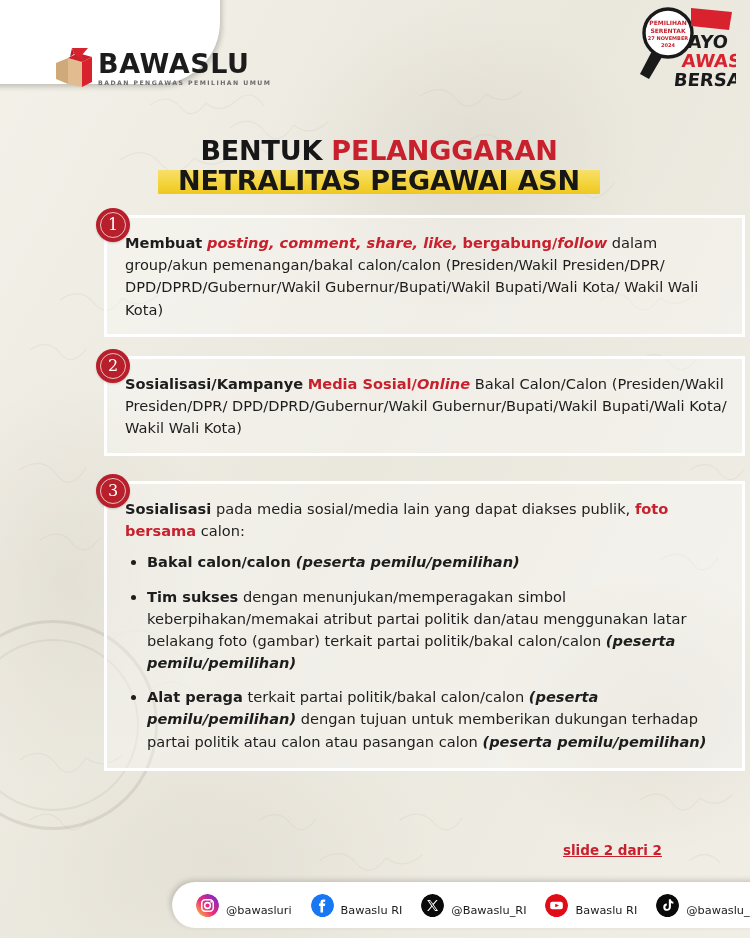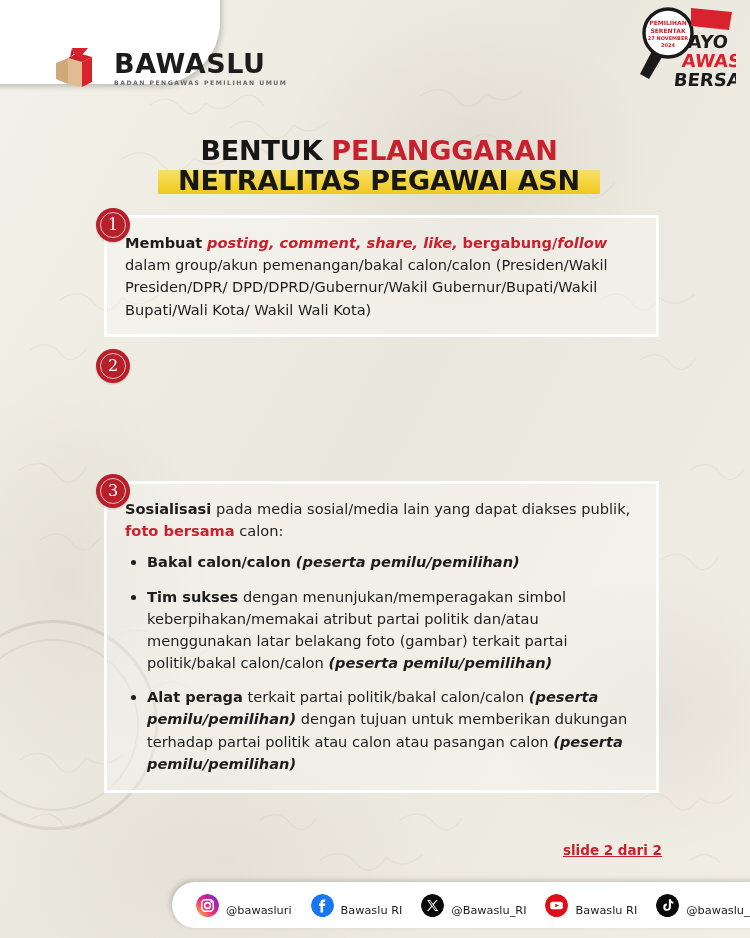--- a/index.html
+++ b/index.html
@@ -50,21 +50,21 @@
     left: -30px; top: -26px;
     width: 250px; height: 110px;
     background: #ffffff;
     border-radius: 0 0 62px 0;
     box-shadow: 2px 3px 5px rgba(90,85,78,.30);
     z-index: 5;
   }
   .logo-wrap {
     position: absolute;
     left: 52px; top: 46px;
-    display: flex; align-items: center; gap: 18px;
+    display: flex; align-items: center; gap: 2px;
     z-index: 6;
   }
   .logo-mark { width: 44px; height: 44px; display:block; }
   .logo-text { line-height: 1; }
   .logo-title {
     font-family: "DejaVu Sans", sans-serif;
     font-weight: 700;
     font-size: 27px;
     letter-spacing: .6px;
     color: #1c1c1c;
@@ -114,21 +114,21 @@
     position:absolute; left:0; right:0; top:4px; bottom:2px;
     background: linear-gradient(180deg,#f7e06a 0%, #f4d43c 55%, #efc81f 100%);
     z-index:-1;
     border-radius:1px;
   }
 
   
   .card {
     position: absolute;
     left: 104px;
-    width: 555px;
+    width: 641px;
     background: rgba(255,255,255,.30);
     border: 3px solid #ffffff;
     z-index: 3;
   }
   #card1 { top: 215px; }
   #card2 { top: 356px; }
   #card3 { top: 481px; }
 
   .card-body {
     padding: 14px 14px 13px 18px;
@@ -313,20 +313,25 @@
   </div>
   <div class="card" id="card1">
     <div class="card-body">
       <p><b>Membuat</b> <span class="redi">posting, comment, share, like,</span> <span class="red">bergabung/</span><span class="redi">follow</span><span> dalam group/akun pemenangan/bakal calon/calon (Presiden/Wakil Presiden/DPR/ DPD/DPRD/Gubernur/Wakil Gubernur/Bupati/Wakil Bupati/Wali Kota/ Wakil Wali Kota)</span></p>
     </div>
   </div>
 
   <div class="badge" id="badge2">
     <span class="badge-inner">2</span>
   </div>
+  <div class="card" id="card2">
+    <div class="card-body">
+      <p><b>Sosialisasi/Kampanye</b> <span class="red">Media Sosial/</span><span class="redi">Online</span><span> Bakal Calon/Calon (Presiden/Wakil Presiden/DPR/ DPD/DPRD/Gubernur/Wakil Gubernur/Bupati/Wakil Bupati/Wali Kota/ Wakil Wali Kota)</span></p>
+    </div>
+  </div>
 
   <div class="badge" id="badge3">
     <span class="badge-inner">3</span>
   </div>
   <div class="card" id="card3">
     <div class="card-body">
       <p><b>Sosialisasi</b><span> pada media sosial/media lain yang dapat diakses publik, </span><span class="red">foto bersama</span><span> calon:</span></p>
       <ul class="blist">
         <li><b>Bakal calon/calon</b><span></span><span class="ital"> (peserta pemilu/pemilihan)</span><span></span><span class="ital"></span></li>
         <li><b>Tim sukses</b><span> dengan menunjukan/memperagakan simbol keberpihakan/memakai atribut partai politik dan/atau menggunakan latar belakang foto (gambar) terkait partai politik/bakal calon/calon </span><span class="ital">(peserta pemilu/pemilihan)</span><span></span><span class="ital"></span></li>

